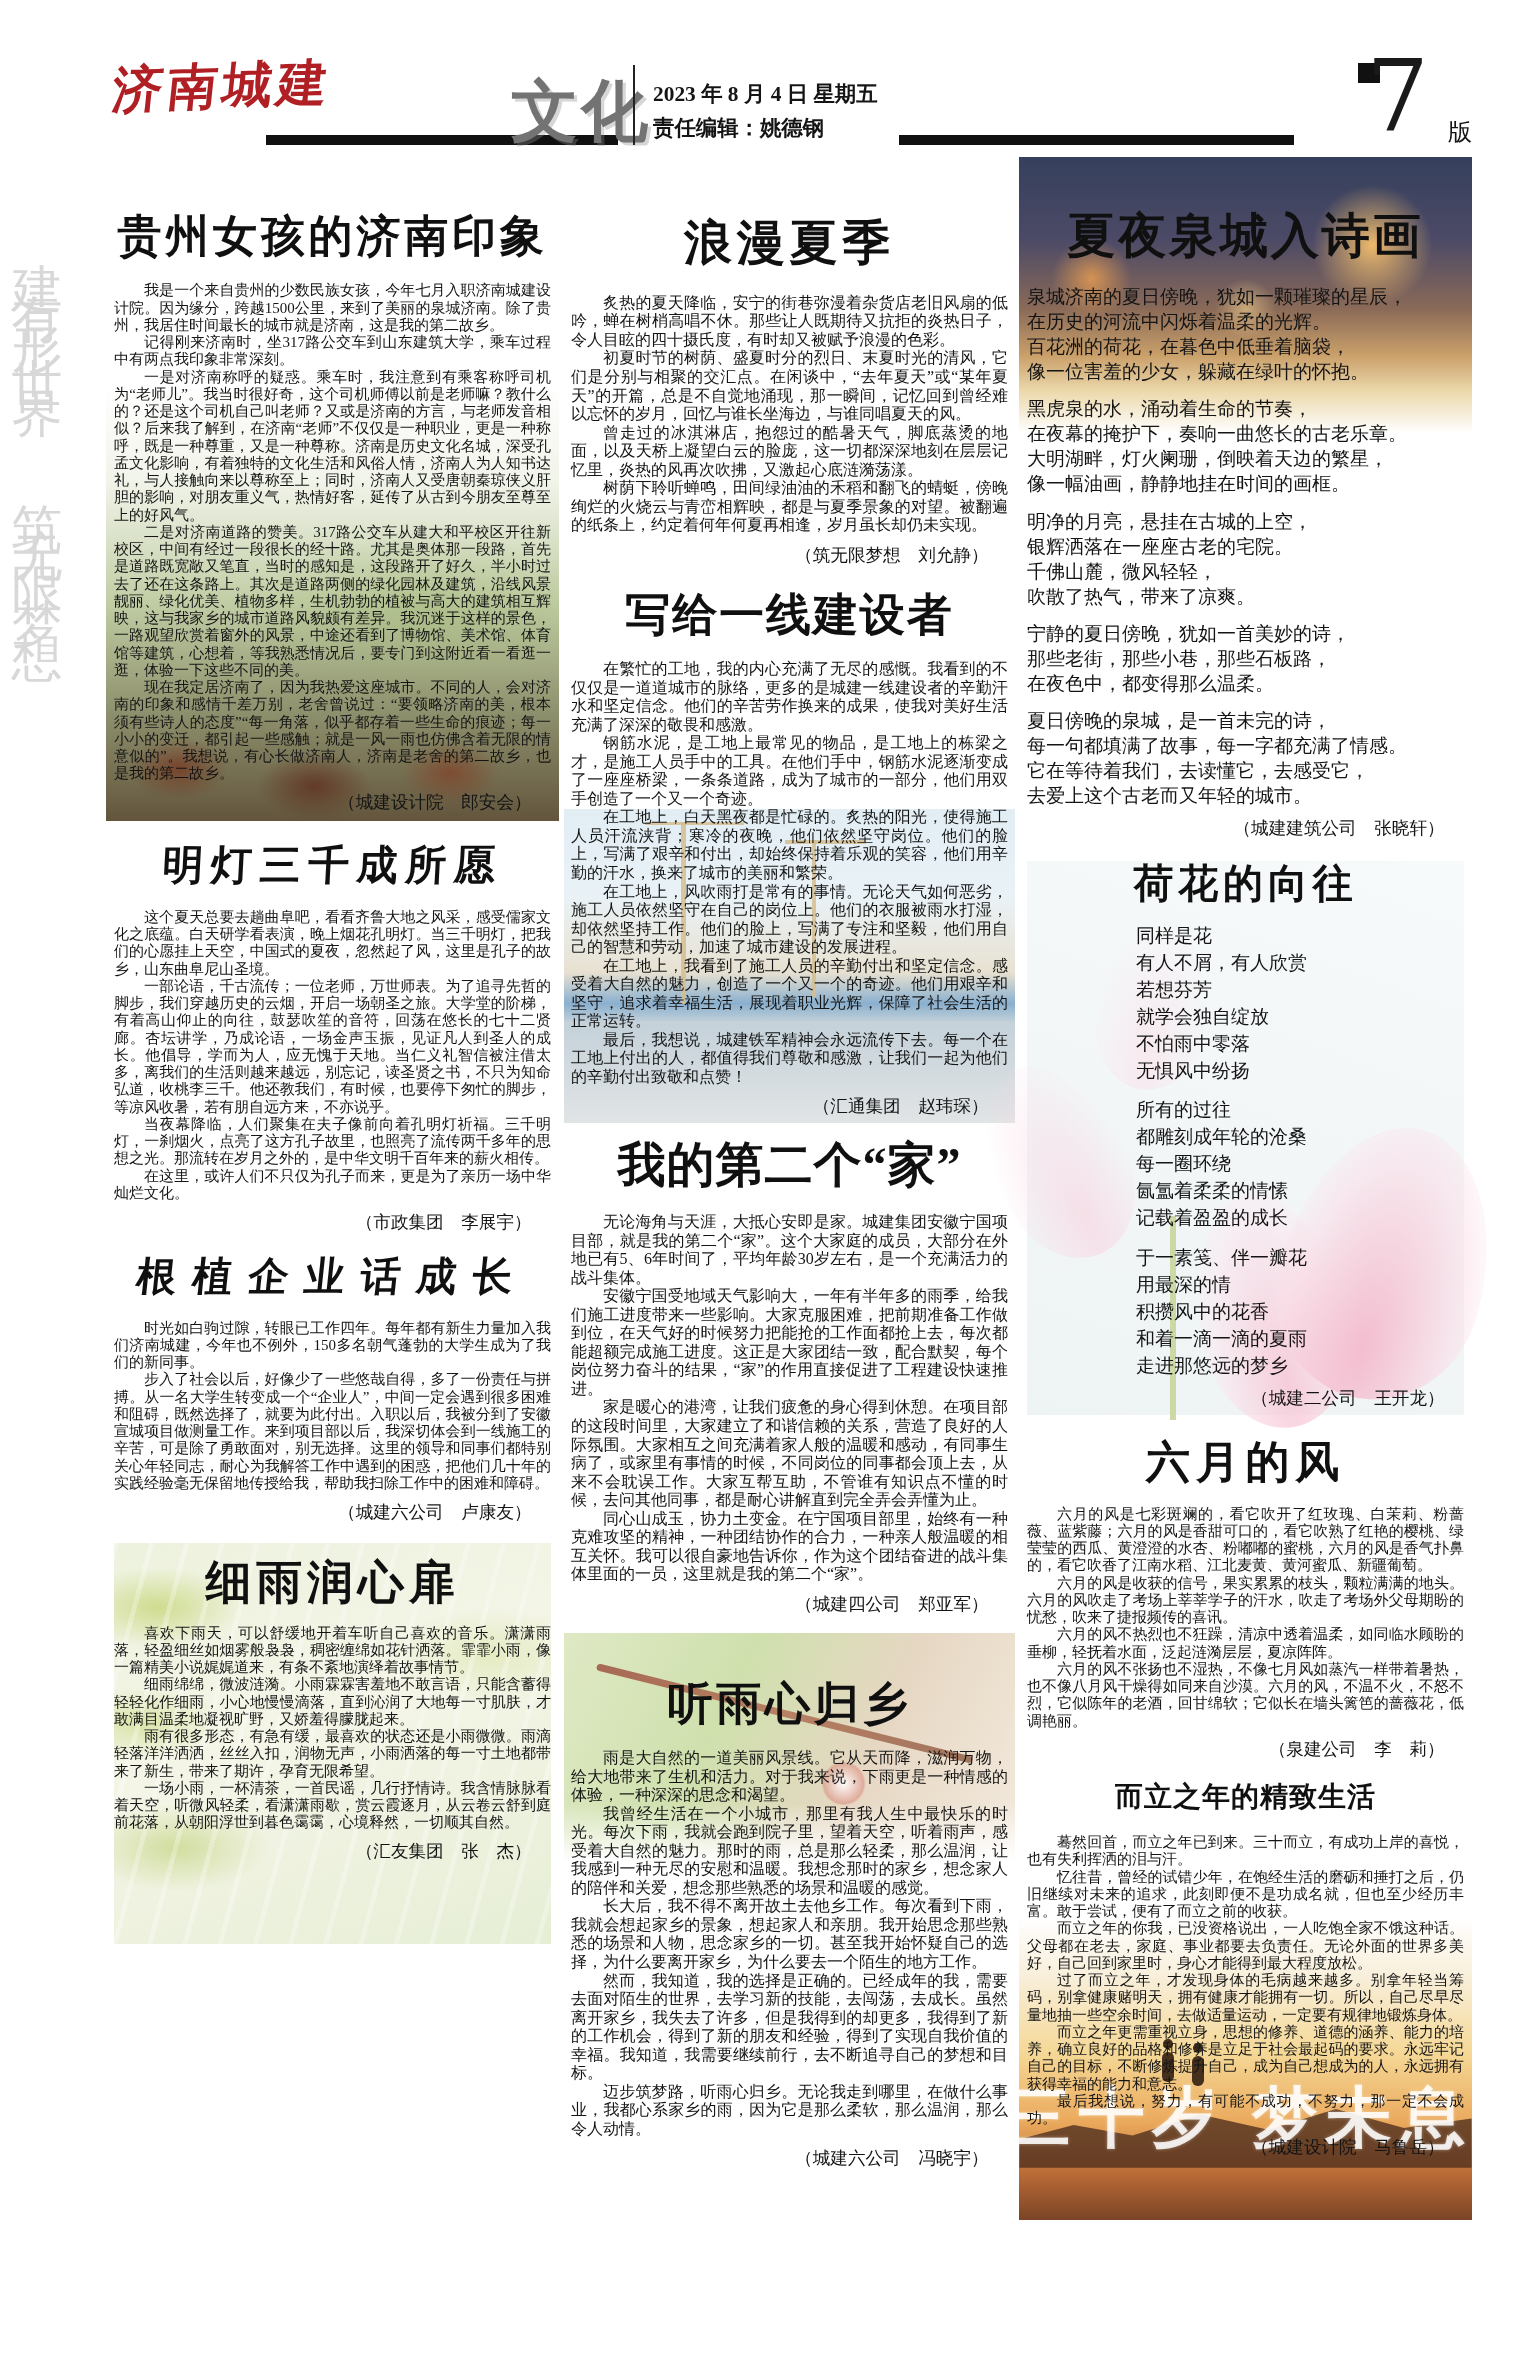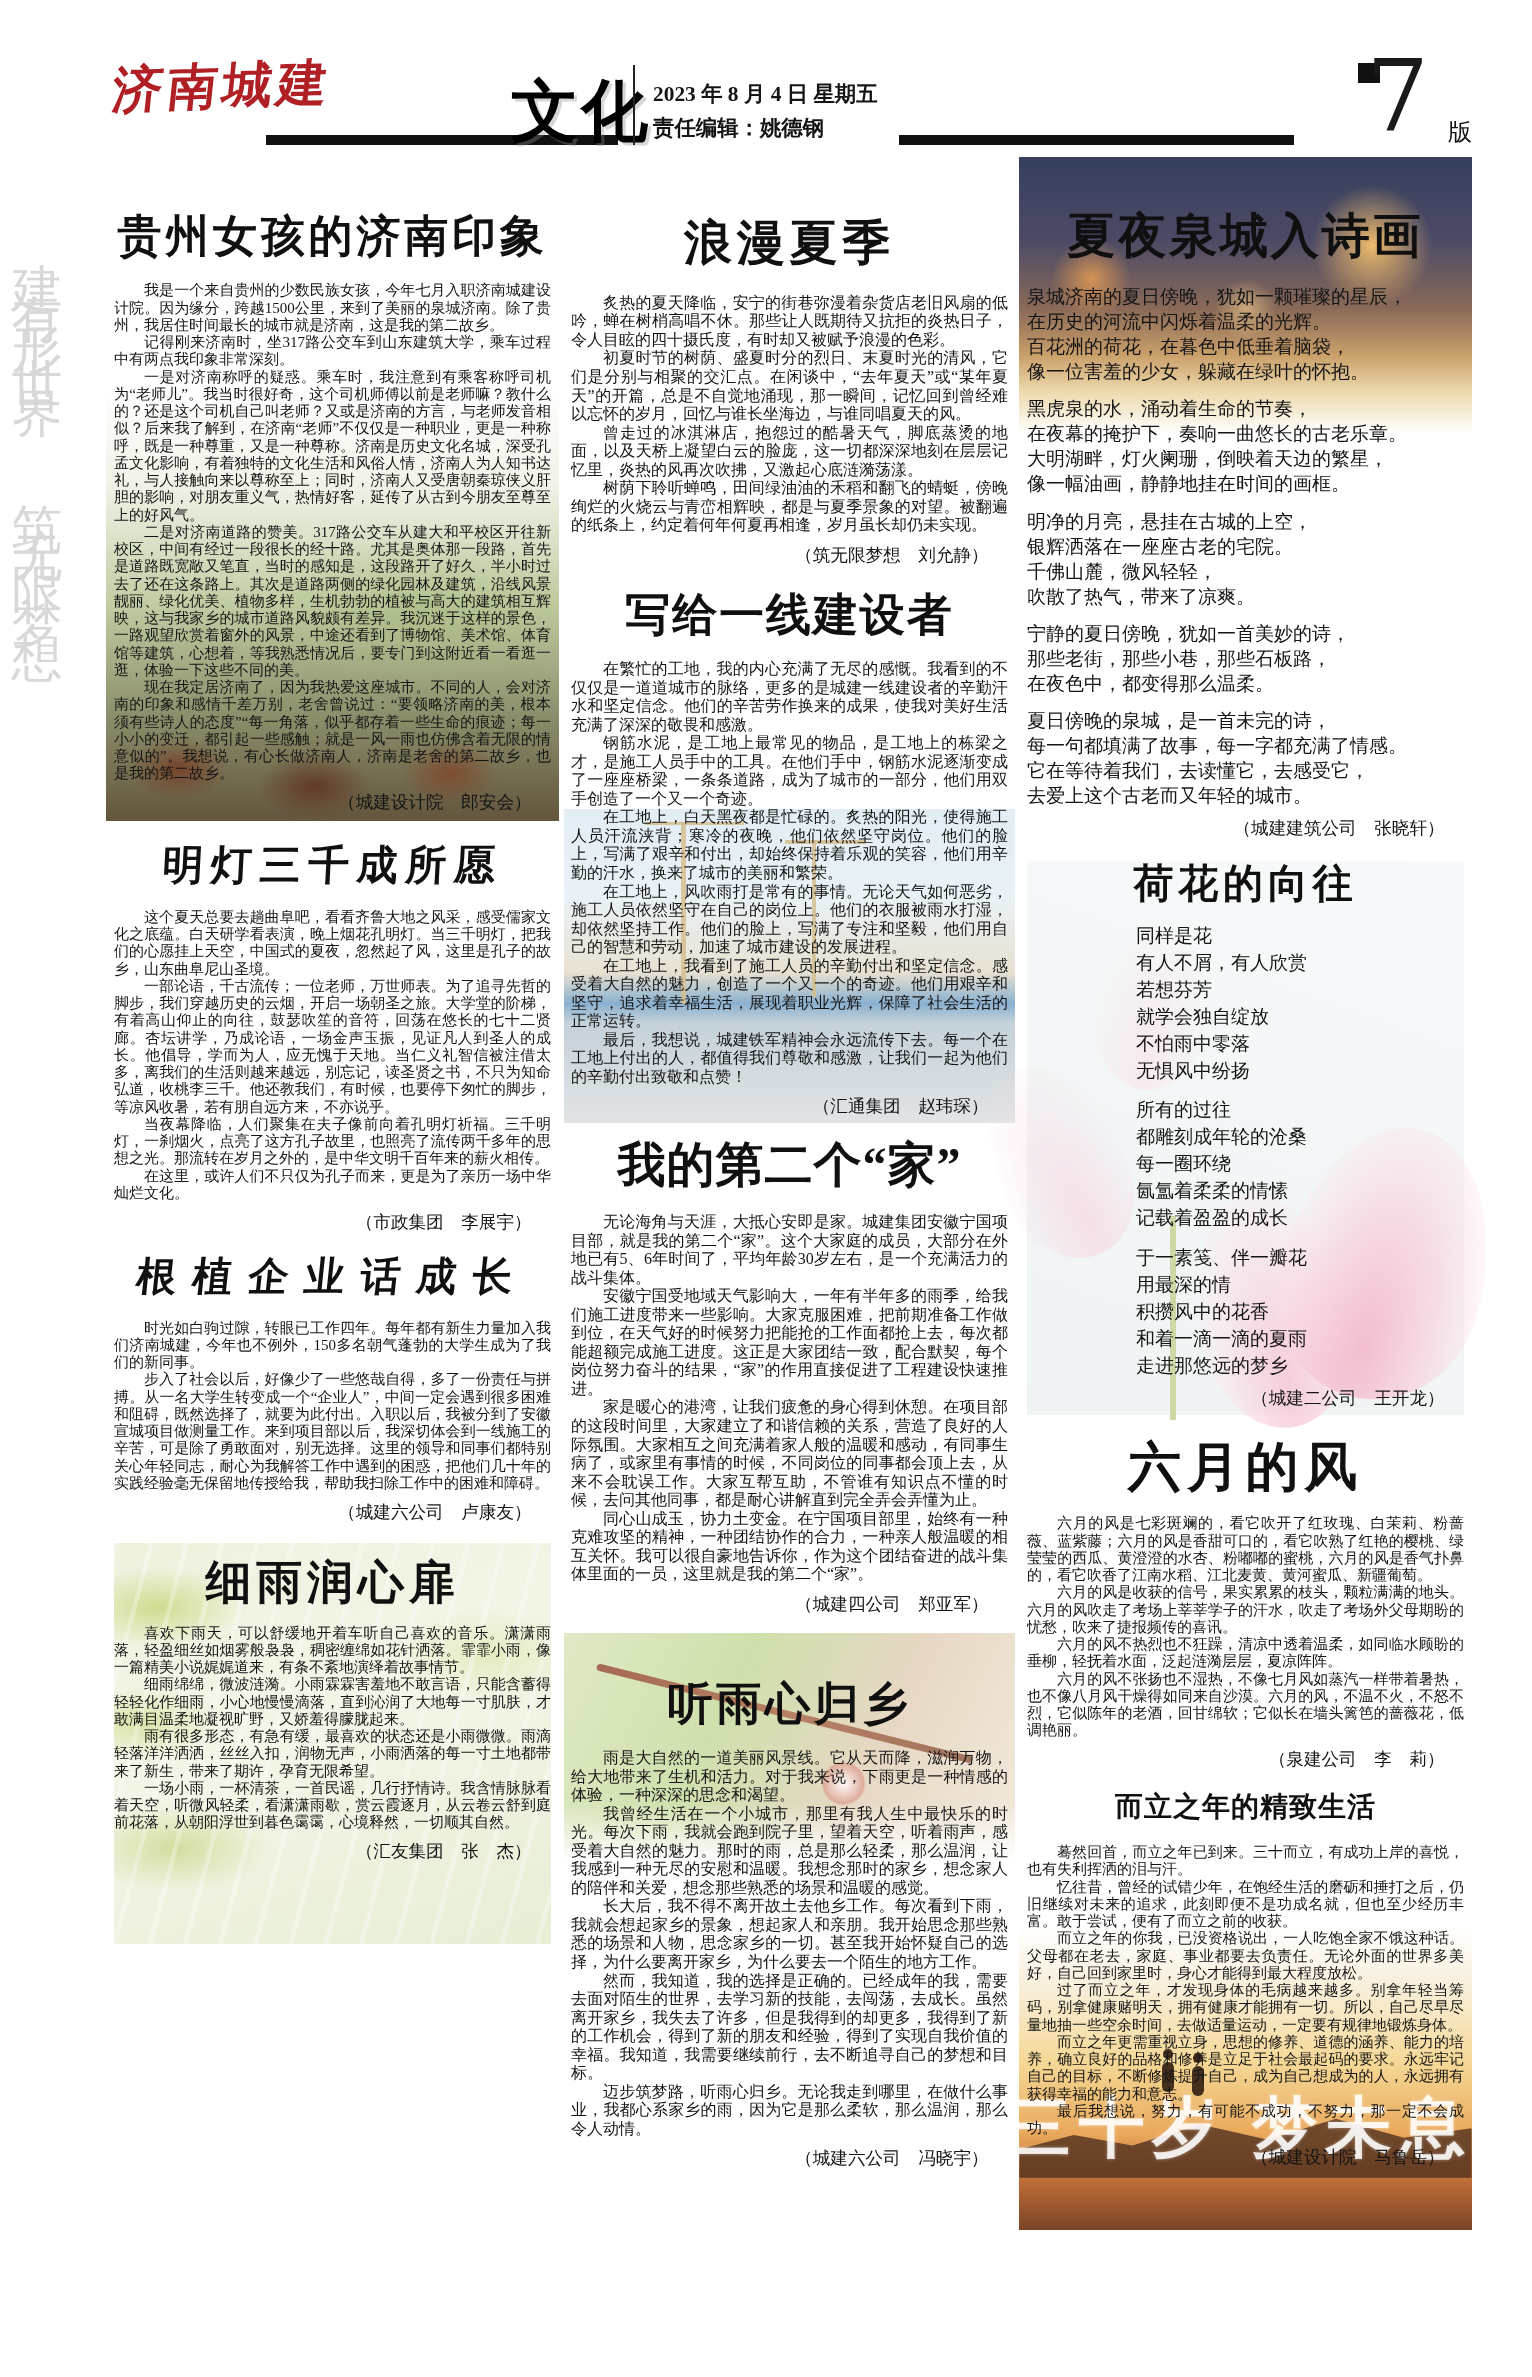--- a/index.html
+++ b/index.html
@@ -6,21 +6,21 @@
   .page{position:relative;width:1533px;height:2415px;background:#ffffff;overflow:hidden;
         font-family:"Liberation Serif",serif;color:#141414;}
   
   .logo{position:absolute;left:113px;top:53px;font-size:50px;font-weight:900;
         color:#b01f24;transform:rotate(-2deg) skewX(-8deg);letter-spacing:4.8px;
         font-family:"Liberation Serif",serif;}
   .rule{position:absolute;height:9.5px;background:#111;}
   .rule-left{left:266px;top:135px;width:352px;}
   .rule-right{left:899px;top:135px;width:395px;}
   .section-title{position:absolute;left:511px;top:66px;font-size:67px;font-weight:900;
-        font-family:"Liberation Sans",sans-serif;letter-spacing:2.9px;color:#000000;
+        font-family:"Liberation Sans",sans-serif;letter-spacing:2.9px;color:#737373;
         text-shadow:3.3px 3.3px 0 rgba(140,140,140,.35);}
   .mast-divider{position:absolute;left:633px;top:65px;width:1.9px;height:80px;background:#222;}
   .mast-date{position:absolute;left:653px;top:79px;font-size:21.4px;font-weight:600;}
   .mast-editor{position:absolute;left:653px;top:113px;font-size:21.4px;font-weight:600;}
   .pageno-7{position:absolute;left:1366px;top:47px;font-size:99px;font-family:"DejaVu Serif",serif;
         font-weight:400;color:#1a1a1a;line-height:1;}
   .pageno-sq{position:absolute;left:1358px;top:63px;width:22px;height:20px;background:#111;}
   .pageno-ban{position:absolute;left:1448px;top:116px;font-size:24px;}
   
   .wm{position:absolute;left:1.9px;top:223px;writing-mode:vertical-rl;font-size:51px;
@@ -44,21 +44,21 @@
   #a1{margin-top:213px;} #a1 .title{font-size:44px;letter-spacing:3.8px;}
   #a2{margin-top:28.5px;}  #a2 .title{font-size:41px;letter-spacing:7.6px;transform:skewX(-3deg);}
   #a3{margin-top:21px;}  #a3 .title{font-size:40px;letter-spacing:16px;transform:skewX(-6deg);}
   #a4{margin-top:19px;padding:14.3px 0 81px 0;} #a4 .title{font-size:46px;letter-spacing:4.8px;margin-bottom:17px;}
   #a5{margin-top:220px;} #a5 .title{font-size:48px;letter-spacing:4.8px;font-family:Liberation Mono, monospace;}
   #a6{margin-top:23px;}  #a6 .title{font-size:45px;letter-spacing:1.9px;}
   #a7{margin-top:21px;}  #a7 .title{font-size:48px;letter-spacing:1px;font-weight:900;}
   #a8{margin-top:17px;padding-top:46px;} #a8 .title{font-size:45px;letter-spacing:3.8px;}
   #a9{margin-top:166px;padding-top:44px;} #a9 .title{font-size:48px;letter-spacing:2.9px;}
   #a10{margin-top:21px;padding-bottom:4.8px;} #a10 .title{font-size:40px;letter-spacing:4.8px;margin-bottom:17px;}
-  #a11{margin-top:23px;} #a11 .title{font-size:53px;letter-spacing:5.7px;margin-bottom:19px;}
+  #a11{margin-top:23px;} #a11 .title{font-size:44px;letter-spacing:5.7px;margin-bottom:19px;}
   #a12{margin-top:21px;padding-bottom:57px;} #a12 .title{font-size:28px;letter-spacing:1px;}
   .poem{font-size:19px;line-height:25px;text-align:left;}
   #a10 .poem{padding-left:109px;line-height:27px;}
   
   .bg-village{left:-7.6px;right:-7.6px;bottom:-6.7px;height:437px;
     background:
       radial-gradient(ellipse 71px 45px at 16% 88%, rgba(118,60,38,.85), transparent 70%),
       radial-gradient(ellipse 81px 48px at 46% 92%, rgba(96,50,32,.85), transparent 70%),
       radial-gradient(ellipse 71px 45px at 76% 89%, rgba(128,68,42,.8), transparent 70%),
       radial-gradient(ellipse 247px 109px at 70% 52%, rgba(160,180,118,.5), transparent 72%),

